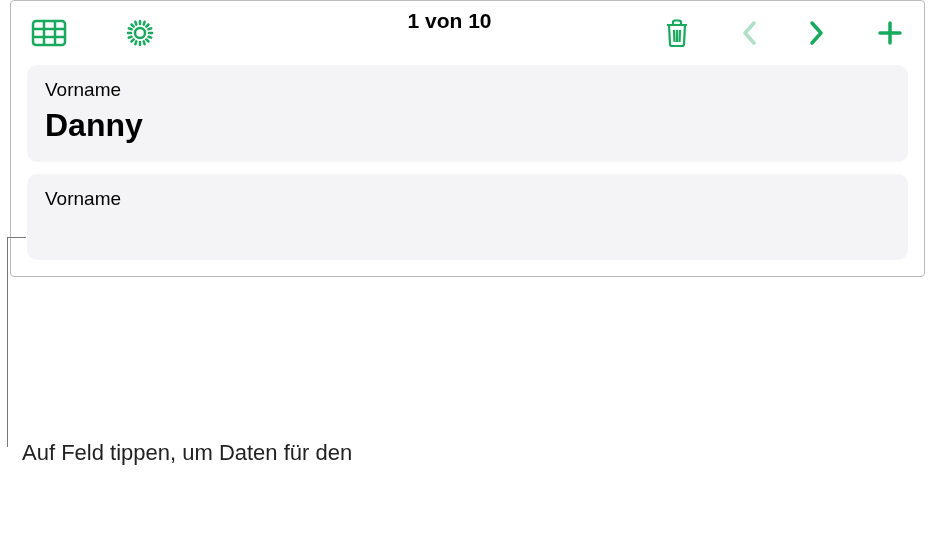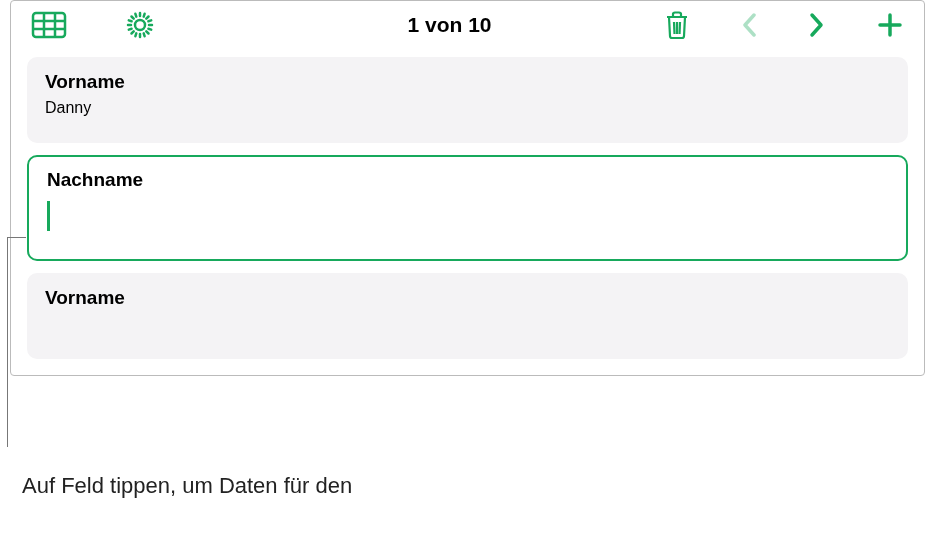--- a/index.html
+++ b/index.html
@@ -17,24 +17,24 @@
     .app-window {
       border: 1px solid #bbb;
       border-radius: 4px;
       width: 915px;
       margin: 0 10px;
       background: #fff;
       overflow: hidden;
     }
     .toolbar {
       display: flex;
-      align-items: center;
       height: 48px;
       padding: 0 20px;
       gap: 24px;
+      margin-top: 8px;
     }
     .toolbar-left {
       display: flex;
       gap: 58px;
       align-items: center;
     }
     .toolbar-center {
       flex: 1;
       text-align: center;
       font-size: 21px;
@@ -71,27 +71,27 @@
     }
     .field-card.active {
       background: #fff;
       border: 2.5px solid #17a95c;
       padding: 12px 18px 18px 18px;
       min-height: 106px;
     }
     .field-label {
       font-size: 19px;
       color: #000;
+      font-weight: 400;
+      margin-bottom: 6px;
+    }
+    .field-value {
+      font-size: 32px;
+      color: #000;
       font-weight: 700;
-      margin-bottom: 6px;
-    }
-    .field-value {
-      font-size: 16px;
-      color: #000;
-      font-weight: 400;
     }
     .cursor-caret {
       display: inline-block;
       width: 2.5px;
       height: 30px;
       background: #17a95c;
       margin-top: 4px;
     }
     .callout-line {
       position: absolute;
@@ -182,34 +182,28 @@
 
   </div>
 
   <div class="fields-container">
 
     <div class="field-card">
       <div class="field-label">Vorname</div>
       <div class="field-value">Danny</div>
     </div>
 
-    <div class="field-card active">
-      <div class="field-label">Nachname</div>
-      <div class="field-value">
-        <span class="cursor-caret"></span>
-      </div>
-    </div>
 
     <div class="field-card">
       <div class="field-label">Vorname</div>
       <div class="field-value"></div>
     </div>
 
   </div>
 
 </div>
 
 <div class="callout-tick" style="left:7px; top:237px; width:19px;"></div>
 <div class="callout-line" style="left:7px; top:237px; height:210px;"></div>
 
-<div class="callout-text" style="left:22px; top:471px;">
+<div class="callout-text" style="left:22px; top:438px;">
   <span>Auf Feld tippen, um Daten für den</span><br>
 </div>
 
 </body></html>

